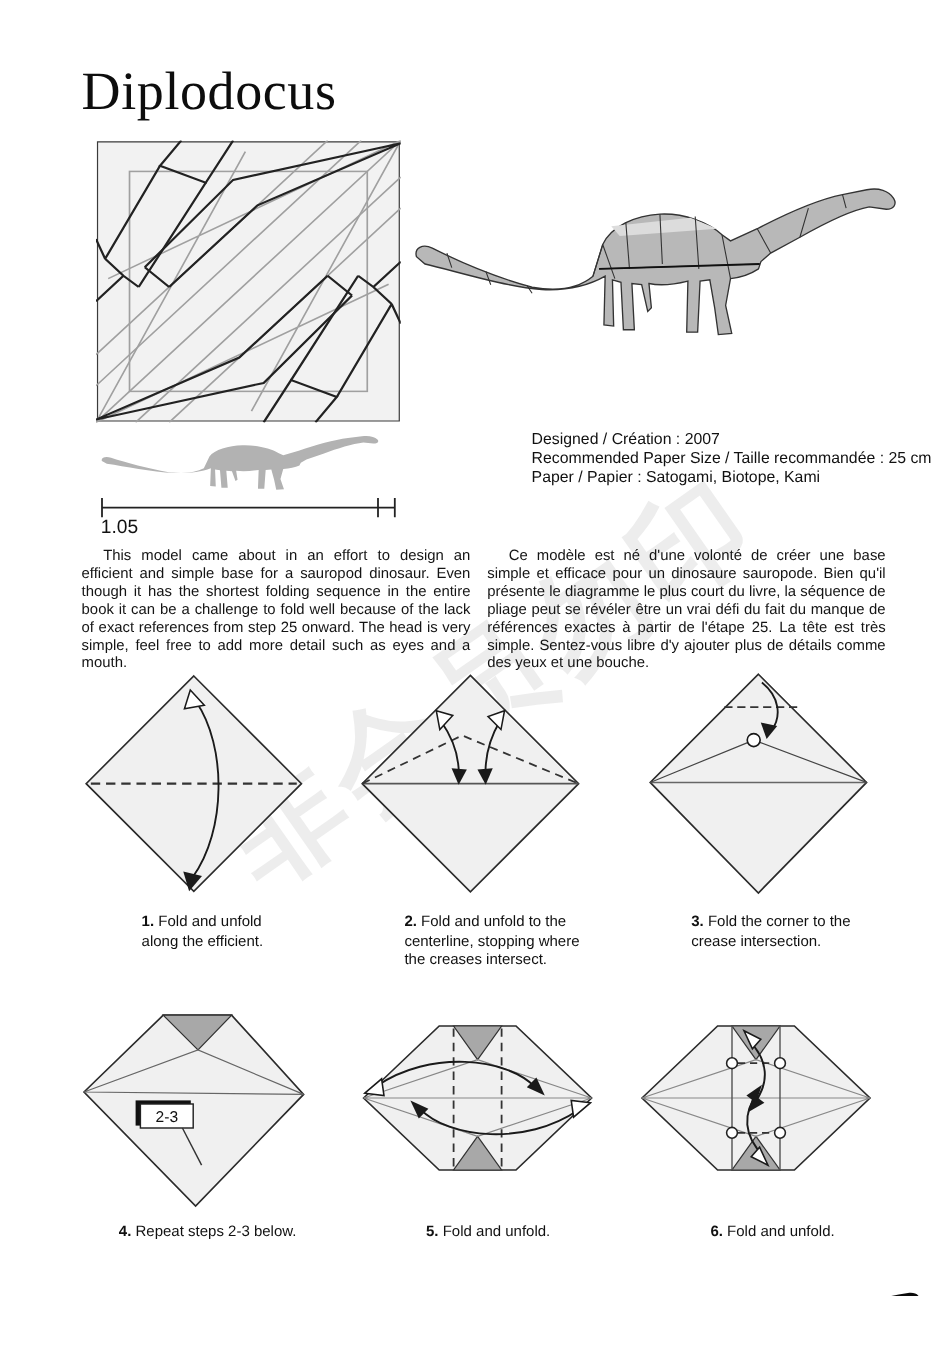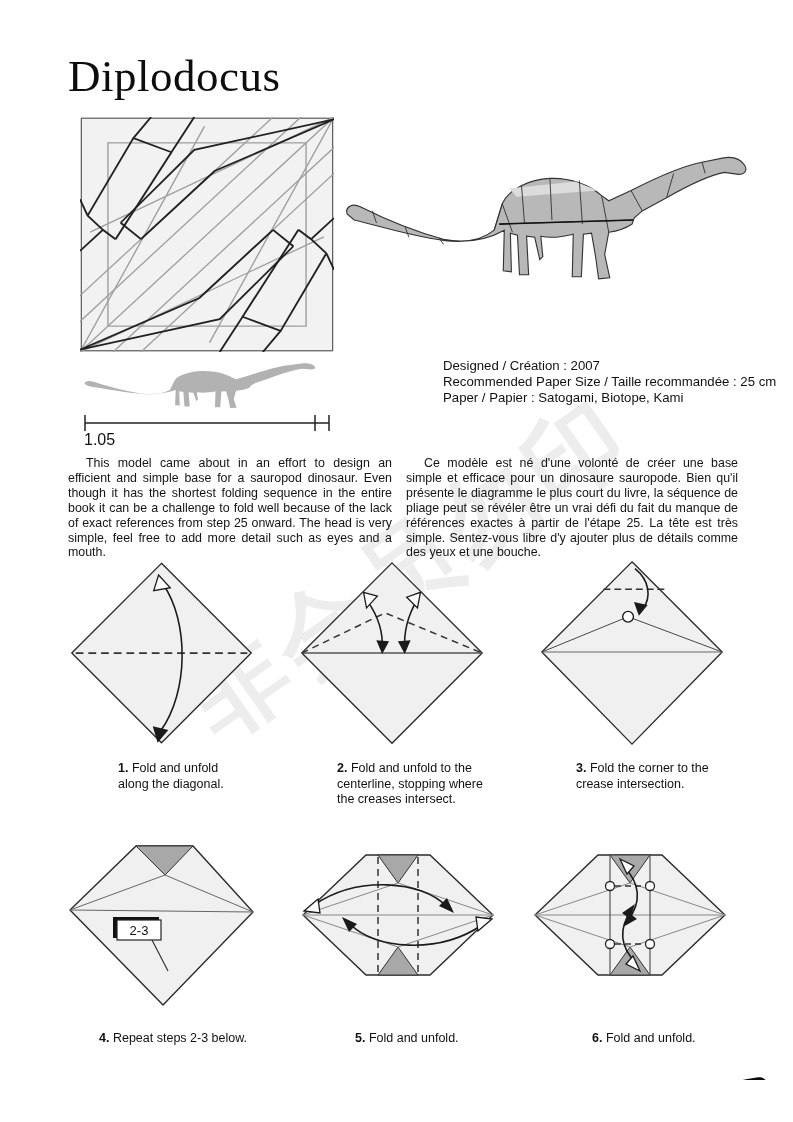--- a/index.html
+++ b/index.html
@@ -10,21 +10,21 @@
          font-weight:400;color:#0d0d0d;letter-spacing:.5px;}
   #watermark{left:110px;top:505px;width:600px;height:130px;display:flex;align-items:center;
              justify-content:center;transform:rotate(-35deg);font-size:96px;font-weight:bold;
              color:rgba(60,60,60,0.09);letter-spacing:6px;white-space:nowrap;pointer-events:none;}
   #info{left:408px;top:358px;font-size:13.2px;line-height:15.8px;color:#111;margin-left:35px;}
   .para{font-size:12.4px;line-height:14.9px;text-align:justify;color:#141414;}
   .para .ind{display:inline-block;width:18px;}
   #para-fr{}
   .cap{font-size:12.5px;line-height:15.6px;color:#111;}
   .cap b{font-weight:bold;}
-  .capc{white-space:nowrap;margin-top:12px;}
+  .capc{white-space:nowrap;}
   #bar-label{font-size:16px;color:#111;text-align:left;}
   #pagenum{left:0;top:1086px;width:793px;text-align:left;font-size:14.5px;color:#222;}
   svg{display:block;}
 </style>
 </head>
 <body>
 
 <div id="page">
 
   <svg width="0" height="0" style="position:absolute">
@@ -121,21 +121,21 @@
     <line x1="8" y1="99" x2="192" y2="99" stroke="#666" stroke-width="1.2"></line>
     <path d="M8,99 L96,63 M192,99 L96,63" stroke="#444" stroke-width="1" fill="none"></path>
     <line x1="71" y1="35" x2="133" y2="35" stroke="#333" stroke-width="1.5" stroke-dasharray="7 4"></line>
     <path d="M103,14 C118,26 120,43 111,55" stroke="#1a1a1a" stroke-width="1.6" fill="none"></path>
     <polygon points="107,62 102,48 116,51" fill="#1a1a1a"></polygon>
     <circle cx="96" cy="63" r="5.5" fill="#fff" stroke="#1a1a1a" stroke-width="1.4"></circle>
   </svg>
 
   <div class="abs cap" style="left:118px;top:761px;width:128px">
     <b>1.</b>
-    <span>Fold and unfold along the diagonal.</span>
+    <span>Fold and unfold along the efficient.</span>
   </div>
   <div class="abs cap" style="left:337px;top:761px;width:160px">
     <b>2.</b>
     <span>Fold and unfold to the centerline, stopping where the creases intersect.</span>
   </div>
   <div class="abs cap" style="left:576px;top:761px;width:165px">
     <b>3.</b>
     <span>Fold the corner to the crease intersection.</span>
   </div>
 

